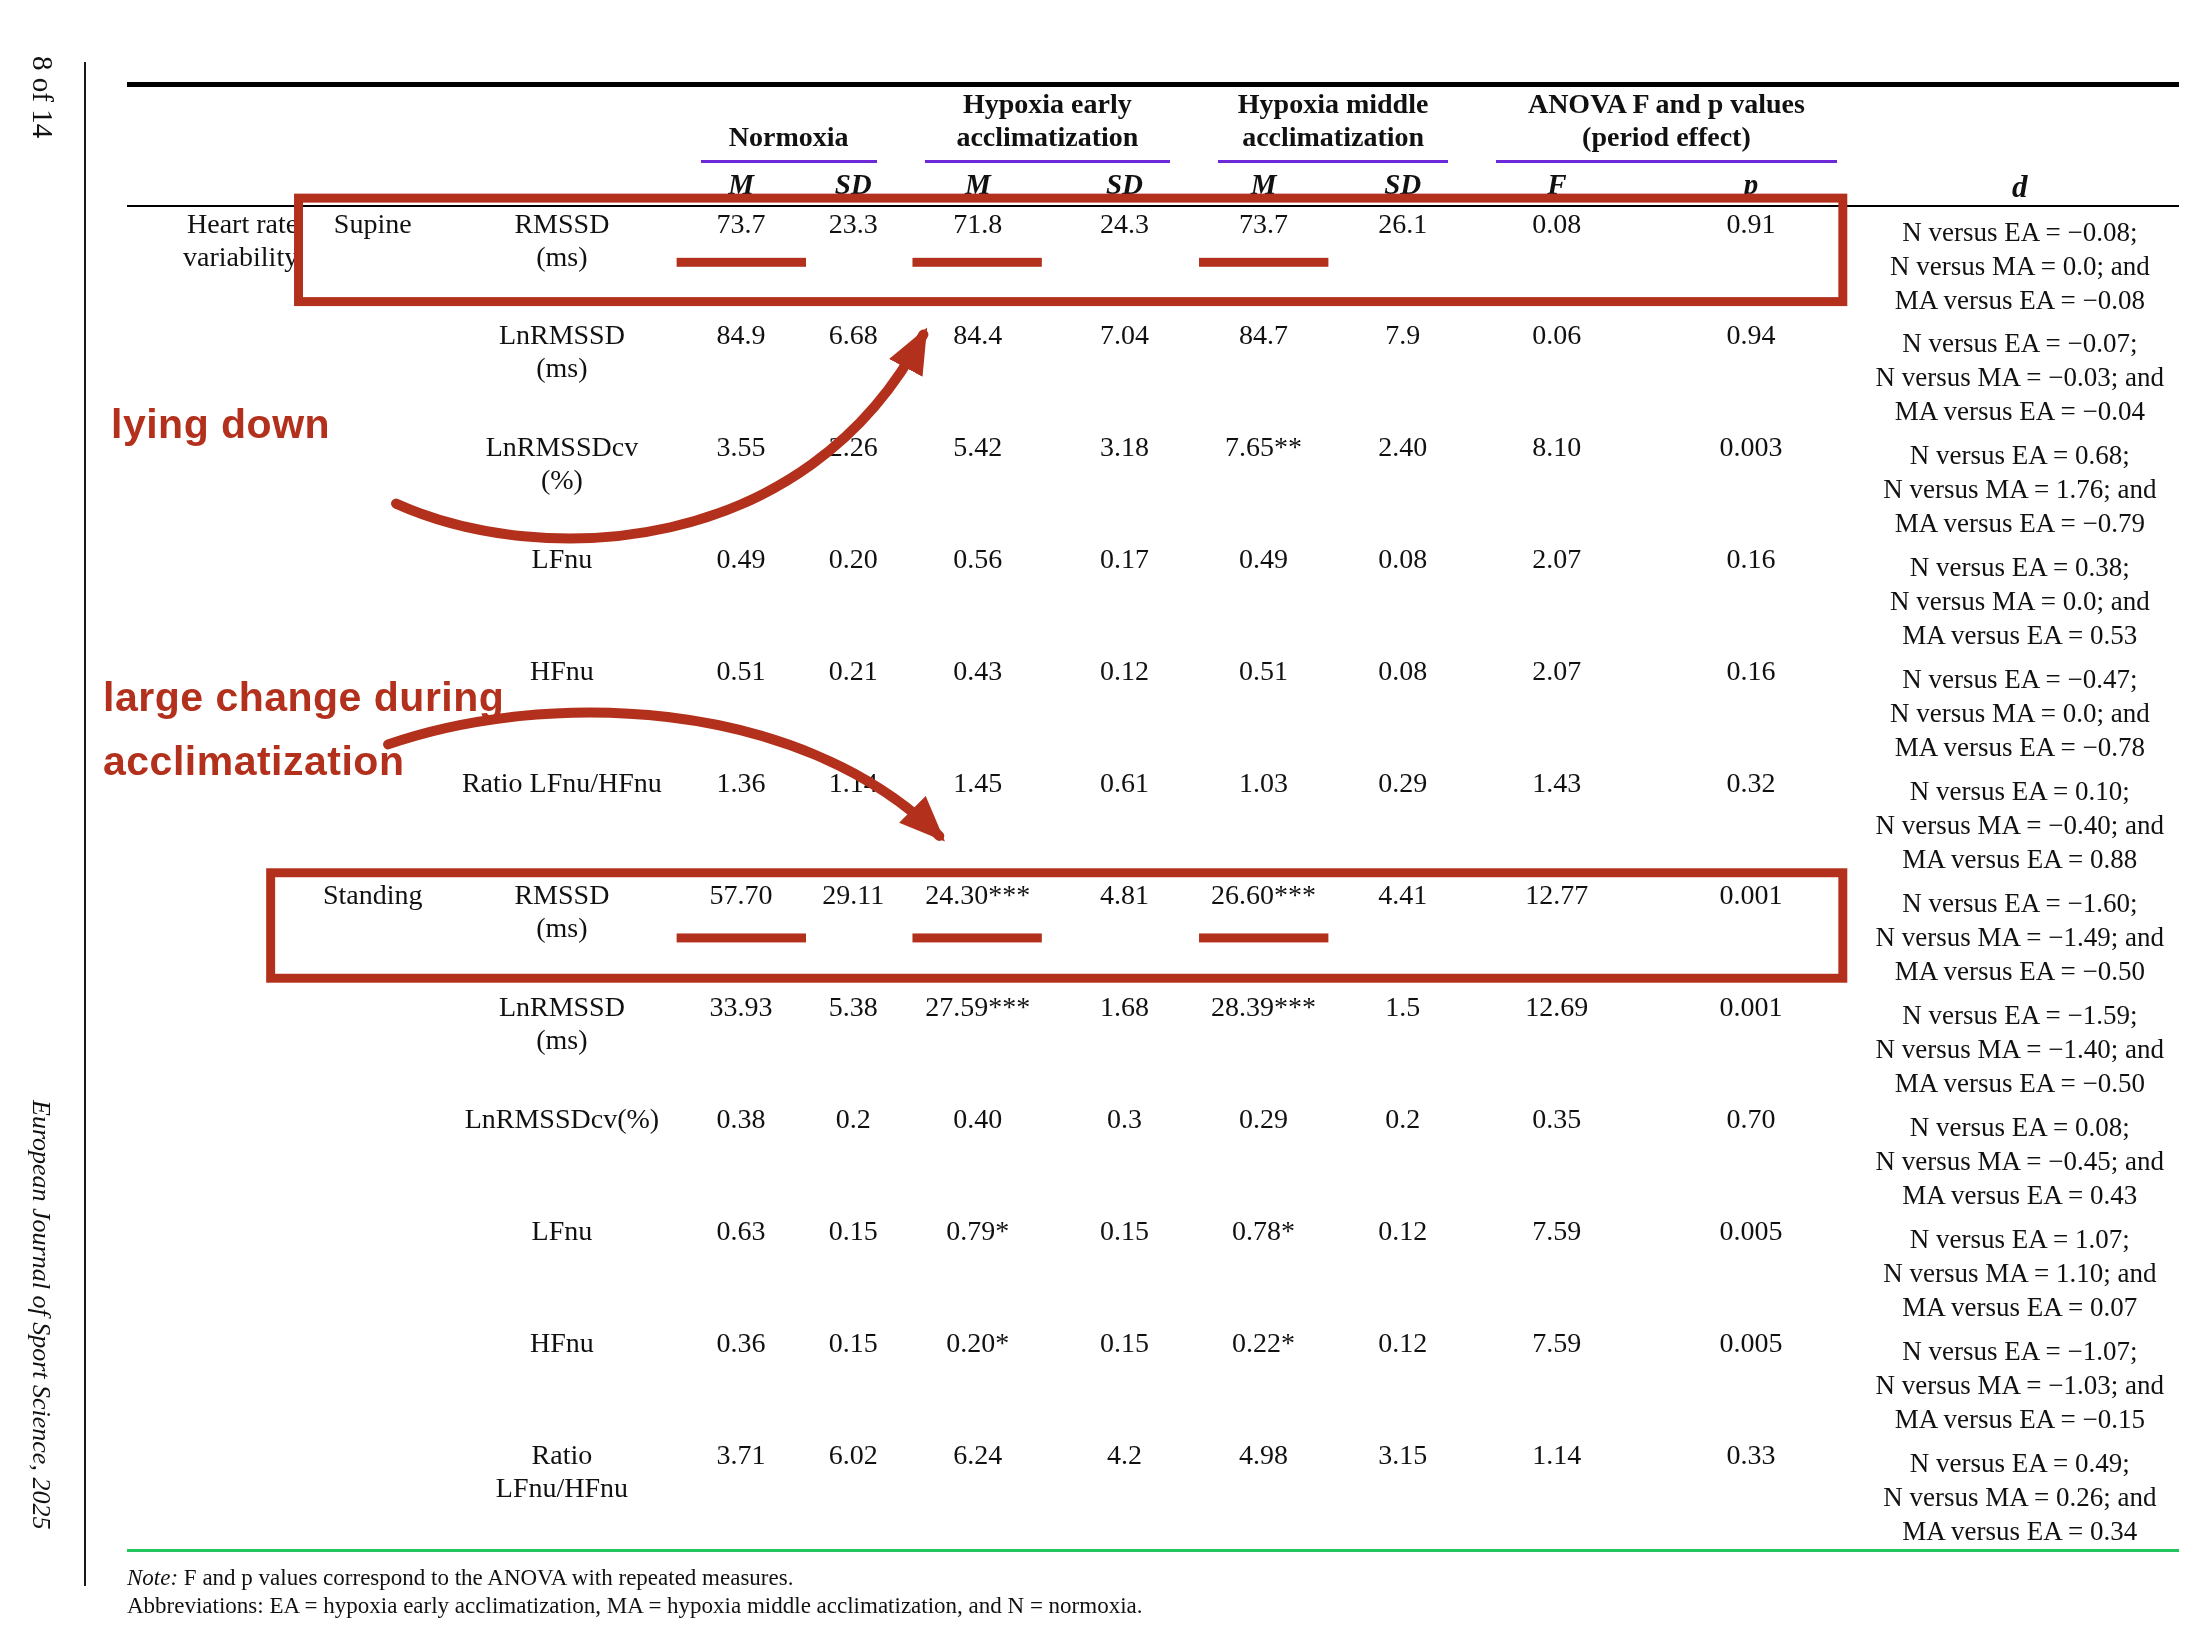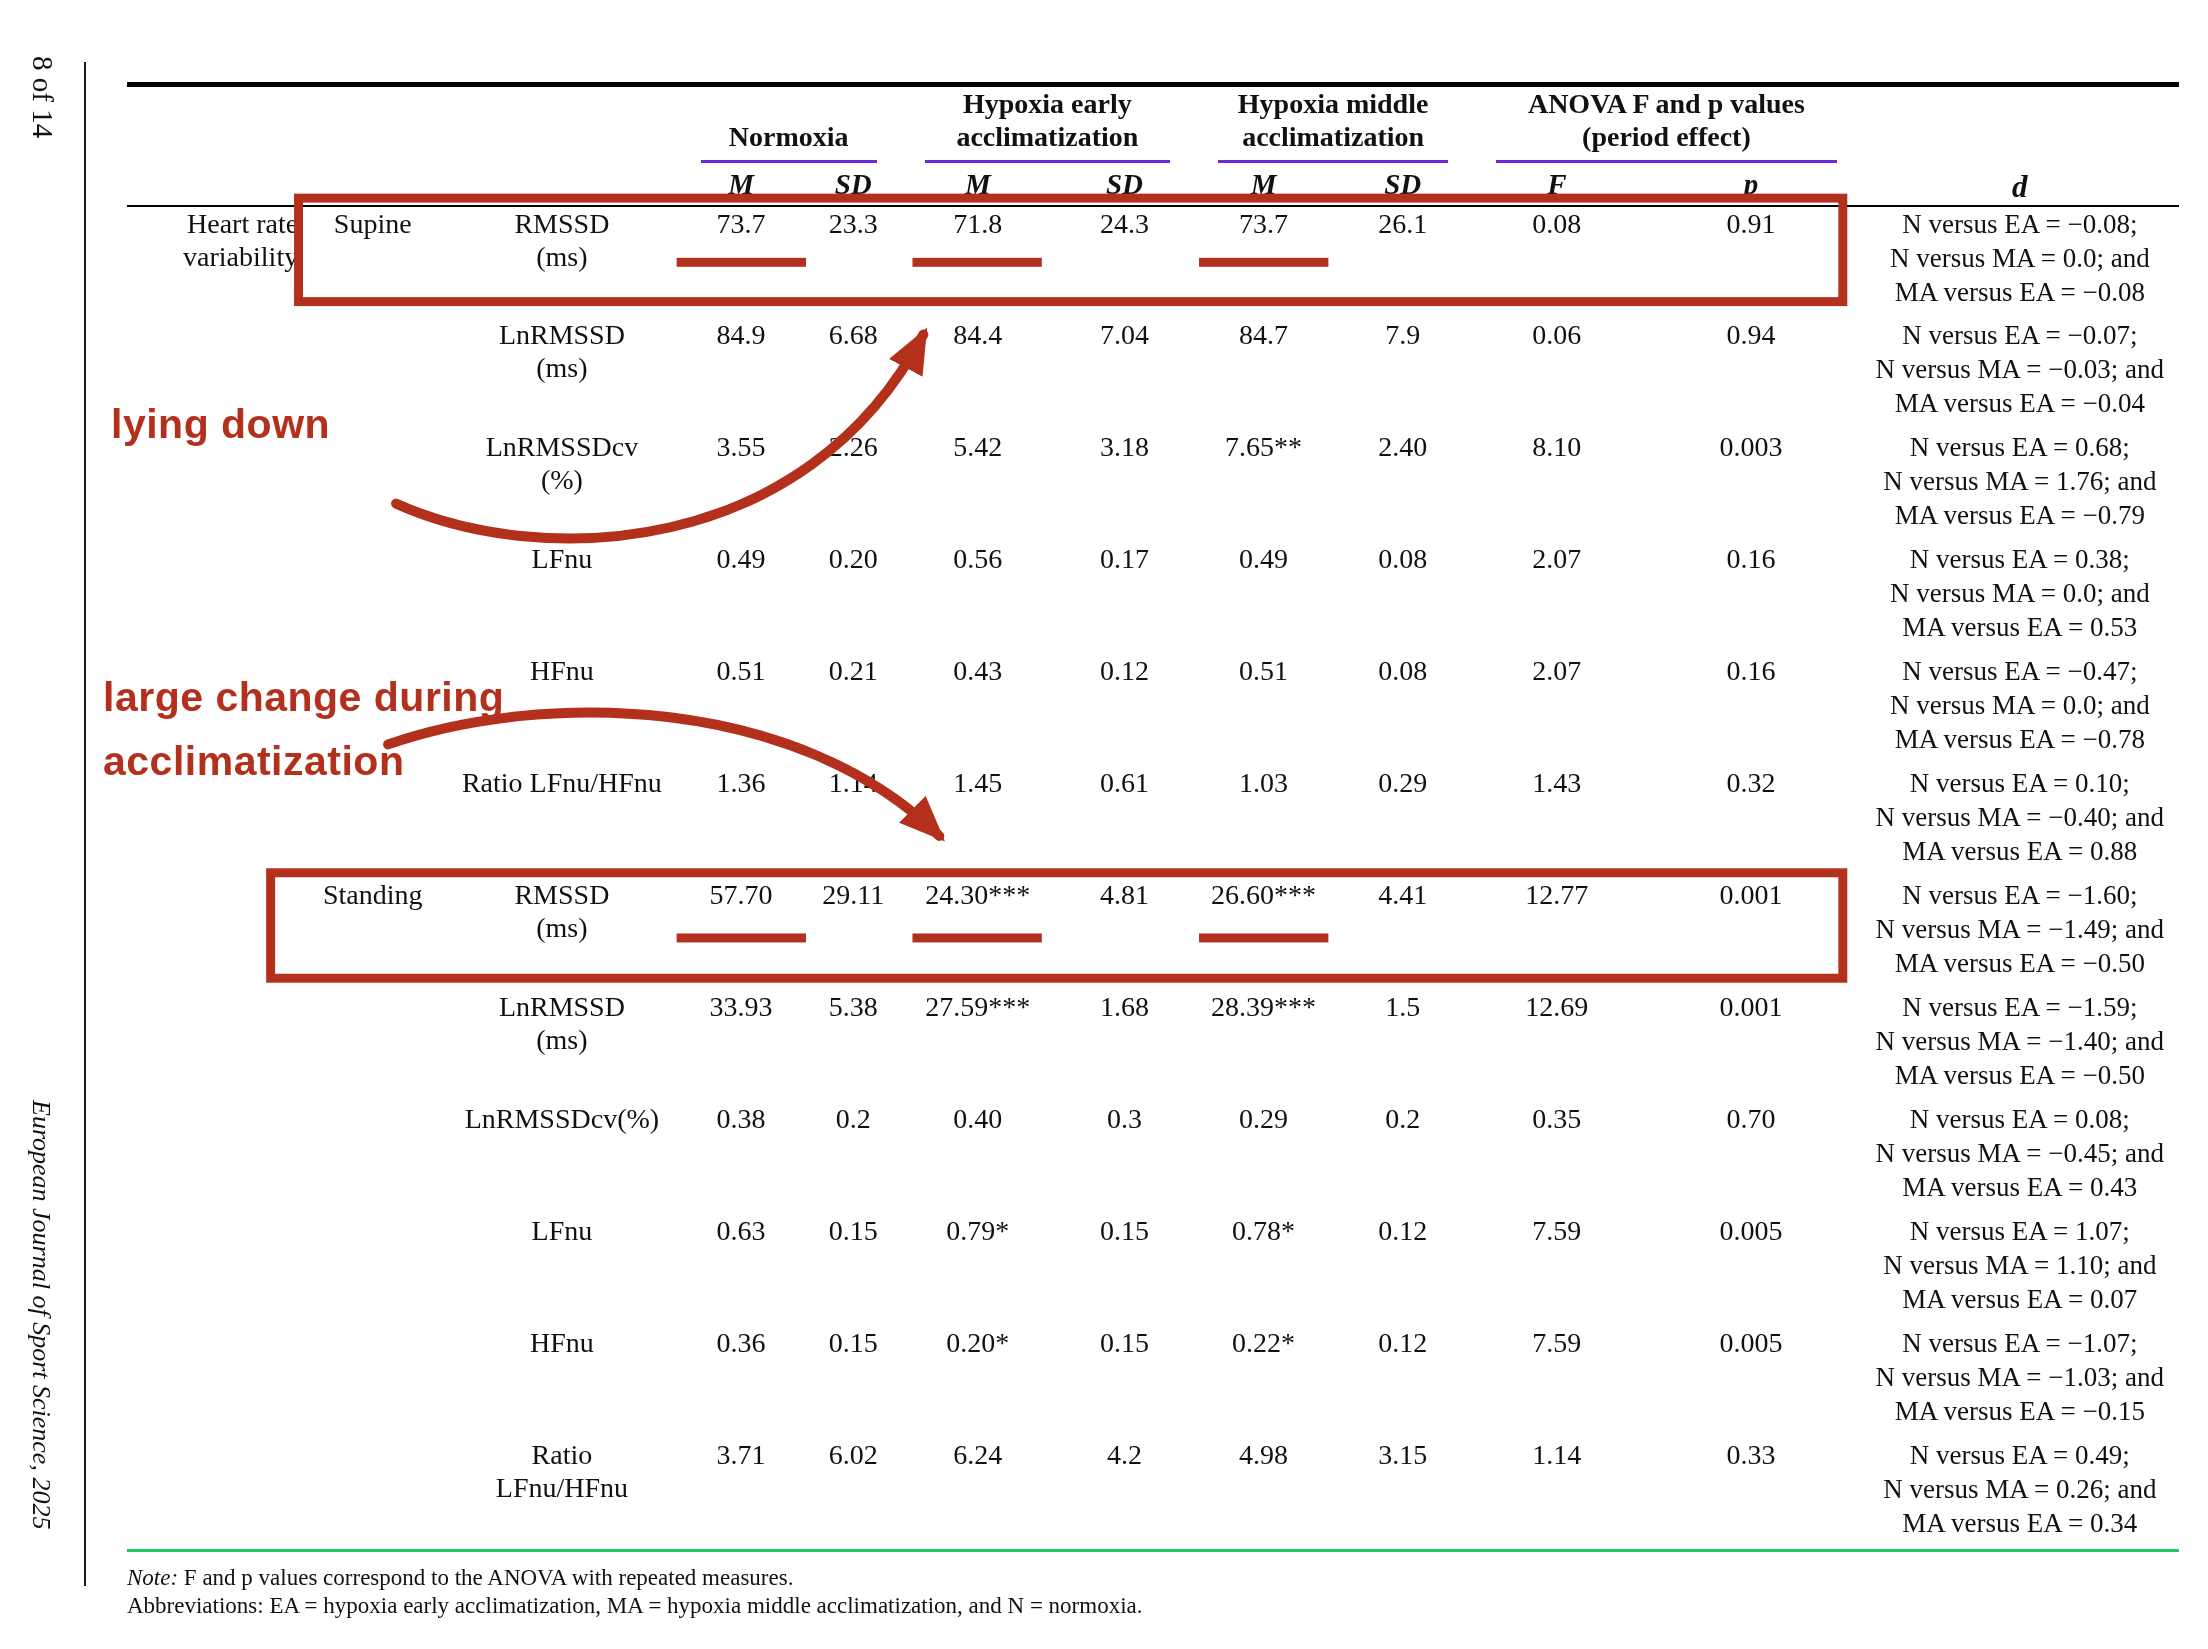--- a/index.html
+++ b/index.html
@@ -21,21 +21,21 @@
   thead .grow td{vertical-align:bottom;height:66px;}
   .grp{display:block;margin:0 24px;border-bottom:3px solid #6d28d9;padding-bottom:7px;
        font-weight:bold;font-size:28px;text-align:center;line-height:33px;}
   thead .srow td{height:42px;vertical-align:middle;text-align:center;
        font-weight:bold;font-style:italic;font-size:29px;border-bottom:2px solid #000;}
   td.dhead{vertical-align:middle;text-align:center;font-weight:bold;font-style:italic;
        font-size:31px;border-bottom:2px solid #000;}
   tbody tr{height:112px;}
   tbody td{vertical-align:top;padding-top:10px;text-align:center;font-size:28px;line-height:33px;}
   tbody td.gc{text-align:right;padding-left:18px;}
-  tbody td.dc{font-size:27px;line-height:34px;}
+  tbody td.dc{font-size:27px;line-height:34px;padding-top:8px;}
   tbody tr:last-child td{border-bottom:3px solid #22c55e;}
   
   .footnotes{position:absolute;left:127px;top:1564px;font-size:23px;line-height:28px;width:1990px;}
   .footnotes .it{font-style:italic;text-align:center;}
   
   .overlay{position:absolute;left:0;top:0;width:2209px;height:1650px;pointer-events:none;z-index:5;}
   .rbox{fill:none;stroke:var(--red,#b2301c);stroke-width:9px;}
   .rline{fill:var(--red,#b2301c);}
   .rarrow{fill:none;stroke:var(--red,#b2301c);stroke-width:10px;stroke-linecap:round;}
   .anno{position:absolute;z-index:6;font-family:"Liberation Sans",sans-serif;font-weight:700;

